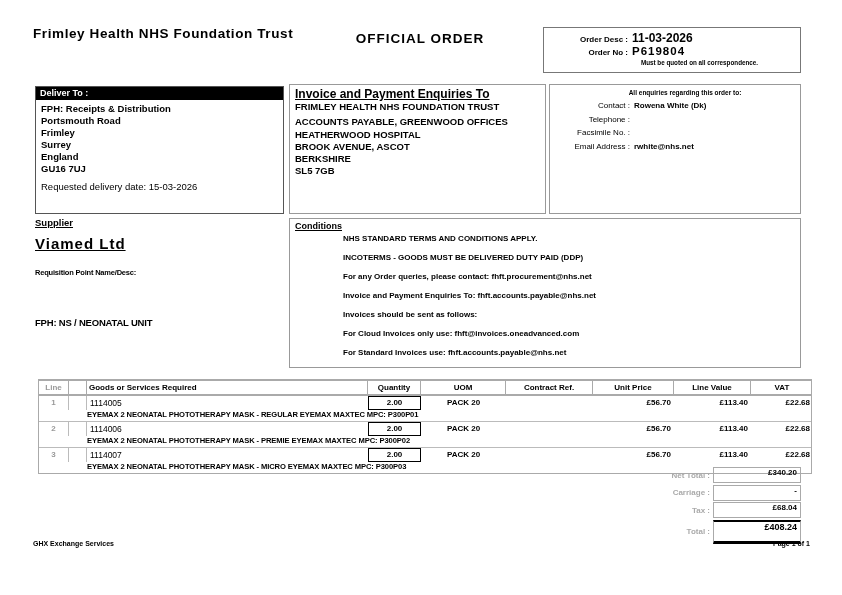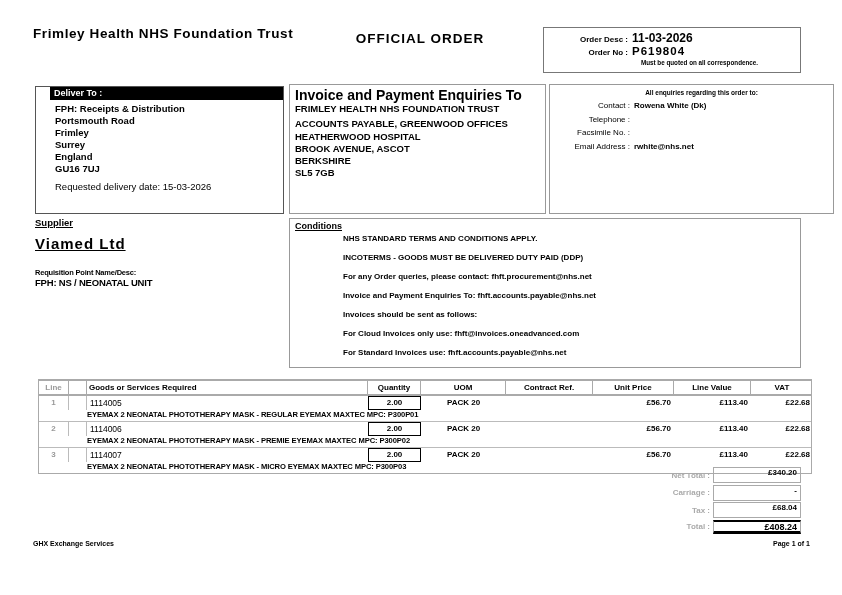--- a/index.html
+++ b/index.html
@@ -15,44 +15,44 @@
     text-align:center; font-size:13.5px; font-weight:bold; letter-spacing:1px; }
   .order-box { position:absolute; left:543px; top:27px; width:258px; height:46px;
     border:1px solid #777; padding-top:3px; }
   .order-line { display:grid; grid-template-columns:84px 1fr; column-gap:4px; align-items:baseline; }
   .order-line .lbl { text-align:right; font-size:8px; font-weight:bold; }
   .order-line .val { font-size:12px; font-weight:bold; }
   .order-line .val-big { font-size:11.5px; font-weight:bold; letter-spacing:1px; }
   .order-note { font-size:6.3px; font-weight:bold; text-align:center; padding-left:55px; margin-top:2px; }
 
   
-  .deliver-box { position:absolute; left:35px; top:86px; width:249px; height:128px; border:1px solid #555;padding-left:14px; }
+  .deliver-box { position:absolute; left:35px; top:86px; width:249px; height:128px; border:1px solid #555; }
   .deliver-header { background:#000; color:#fff; font-size:9px; font-weight:bold; padding:1px 4px 2px; }
   .deliver-lines { padding:3px 5px 0; font-size:9.5px; font-weight:bold; line-height:12px; }
   .requested { padding:6px 5px 0; font-size:9.5px; font-weight:normal; }
 
   .invoice-box { position:absolute; left:289px; top:84px; width:257px; height:130px; border:1px solid #999; padding:2px 5px; }
-  .invoice-header { font-size:14px; font-weight:bold; }
+  .invoice-header { font-size:12px; font-weight:bold; text-decoration:underline; }
   .invoice-lines { font-size:9.5px; font-weight:bold; line-height:12.3px; }
   .invoice-lines .first { margin-bottom:3px; }
 
-  .enquiries-box { position:absolute; left:549px; top:84px; width:285px; height:130px; border:1px solid #999; padding-top:4px; }
+  .enquiries-box { position:absolute; left:549px; top:84px; width:252px; height:130px; border:1px solid #999; padding-top:4px; }
   .enquiries-heading { font-size:6.5px; font-weight:bold; text-align:center; padding-left:20px; }
   .enquiries-grid { display:grid; grid-template-columns:80px 1fr; column-gap:4px; row-gap:4.5px; margin-top:5px; font-size:8px; }
   .enquiries-grid .lbl { text-align:right; font-weight:normal; }
   .enquiries-grid .val { font-weight:bold; }
 
   
   .supplier-section { position:absolute; left:35px; top:217px; width:250px; }
   .supplier-label { font-size:9.5px; font-weight:bold; text-decoration:underline; }
   .supplier-name { display:inline-block; margin-top:7px; font-size:15px; font-weight:bold;
     text-decoration:underline; letter-spacing:1px; }
   .requisition-label { margin-top:16px; font-size:7.5px; font-weight:bold; line-height:8px;
     letter-spacing:-.2px; }
-  .requisition-value { font-size:9.5px; font-weight:bold; letter-spacing:-.2px; }
+  .requisition-value { font-size:9.5px; font-weight:bold; letter-spacing:-.2px;margin-top:40px; }
 
   .conditions-box { position:absolute; left:289px; top:218px; width:512px; height:150px; border:1px solid #999; padding:2px 5px; }
   .conditions-label { font-size:9px; font-weight:bold; text-decoration:underline; }
   .conditions-line { font-size:8px; font-weight:bold; margin-top:10px;padding-left:48px; }
   .conditions-line.first { margin-top:3px; }
 
   
   .order-table { position:absolute; left:38px; top:379px; width:774px;
     border:1px solid #aaa; border-top:2px solid #aaa; }
   .tgrid { display:grid; grid-template-columns:30px 18px 281px 53px 85px 87px 81px 77px 62px; }
@@ -72,21 +72,21 @@
   .td-right { text-align:right; }
   .row-desc { padding:0 0 2px 48px; font-size:7.6px; font-weight:bold; letter-spacing:-.1px; }
 
   
   .totals { position:absolute; left:600px; top:467px; width:201px; }
   .total-row { display:grid; grid-template-columns:110px 88px; column-gap:3px; margin-bottom:1.5px; align-items:center; }
   .total-row .lbl { text-align:right; font-size:8px; font-weight:bold; color:#aaa; }
   .total-row .box { border:1px solid #aaa; height:16px; font-size:8px; font-weight:bold;
     text-align:right; padding:0 3px; line-height:10px; }
   .total-row .box-grand { border:1px solid #aaa; border-top:2px solid #000; border-bottom:3px solid #000;
-    height:14px; font-size:9px; line-height:11px; }
+    height:24px; font-size:9px; line-height:11px; }
 
   
   .footer-left { position:absolute; left:33px; top:540px; font-size:7px; font-weight:bold; }
   .footer-right { position:absolute; right:32px; top:540px; font-size:7px; font-weight:bold; }
 </style>
 </head>
 <body>
 
 <div class="page">
 

